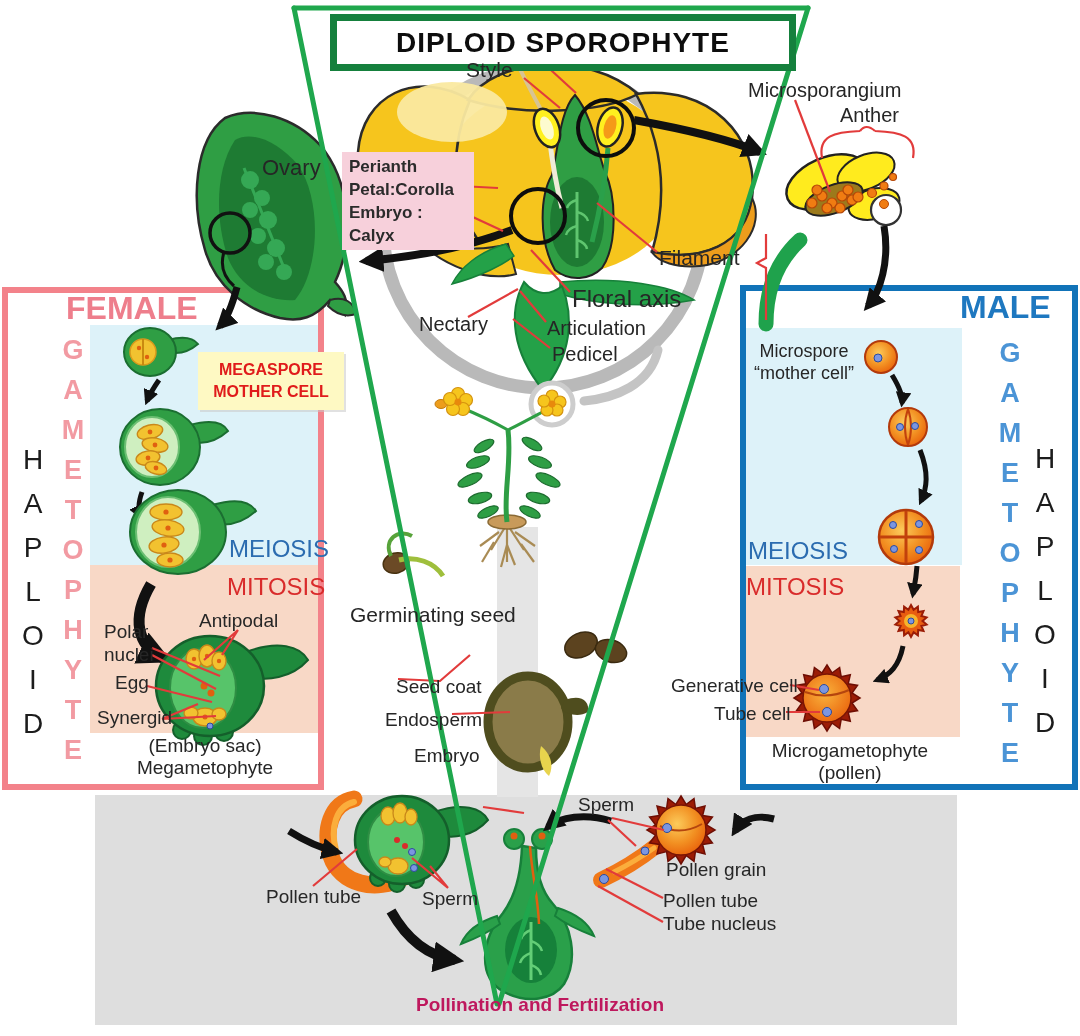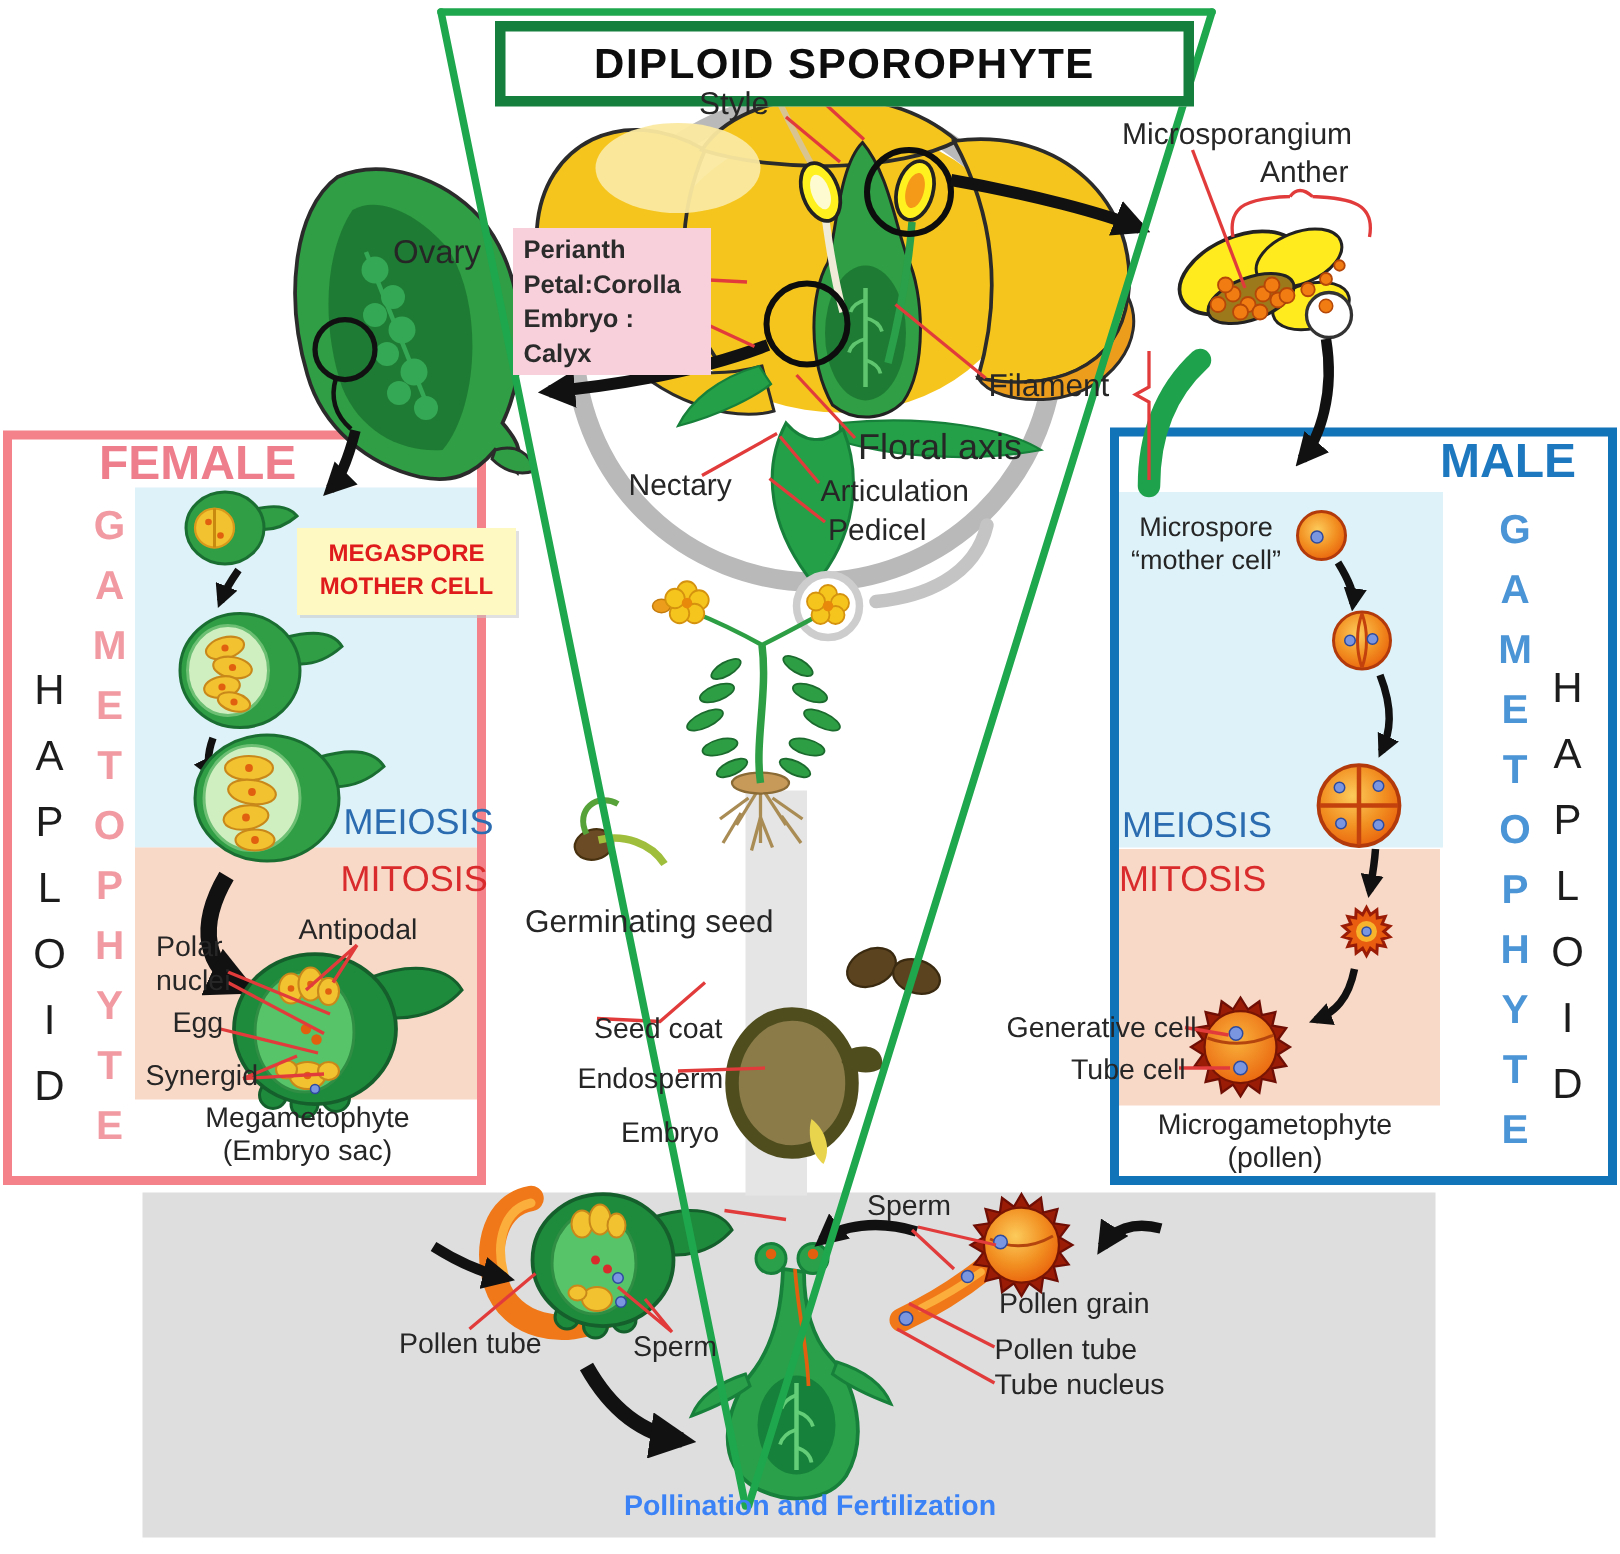--- a/index.html
+++ b/index.html
@@ -426,22 +426,22 @@
   <div class="lbl" style="left:229px;top:536px;font-size:24px;color:#2B6CB0;">MEIOSIS</div>
   <div class="lbl" style="left:227px;top:574px;font-size:24px;color:#D92B2B;">MITOSIS</div>
   <div class="lbl" style="left:199px;top:611px;">Antipodal</div>
   <div class="lbl" style="left:104px;top:620px;line-height:23px;">
     <div>Polar</div>
     <div>nuclei</div>
   </div>
   <div class="lbl" style="left:115px;top:673px;">Egg</div>
   <div class="lbl" style="left:97px;top:708px;">Synergid</div>
   <div class="lbl two-line" style="left:90px;top:735px;width:230px;line-height:22px;">
+    <div>(Embryo sac)</div>
     <div>Megametophyte</div>
-    <div>(Embryo sac)</div>
   </div>
 
   <div class="lbl" style="left:350px;top:603px;font-size:21px;">Germinating seed</div>
   <div class="lbl" style="left:396px;top:677px;">Seed coat</div>
   <div class="lbl" style="left:385px;top:710px;">Endosperm</div>
   <div class="lbl" style="left:414px;top:746px;">Embryo</div>
 
   <div class="lbl" style="left:960px;top:290px;font-size:32px;font-weight:600;color:#1E78C0;">MALE</div>
   <div class="vtext" style="left:993px;top:333px;font-size:27px;line-height:40px;color:#4B94D6;">G
 A
@@ -473,14 +473,14 @@
     <div>Microgametophyte</div>
     <div>(pollen)</div>
   </div>
 
   <div class="lbl" style="left:578px;top:795px;">Sperm</div>
   <div class="lbl" style="left:666px;top:860px;">Pollen grain</div>
   <div class="lbl" style="left:663px;top:891px;">Pollen tube</div>
   <div class="lbl" style="left:663px;top:914px;">Tube nucleus</div>
   <div class="lbl" style="left:266px;top:887px;">Pollen tube</div>
   <div class="lbl" style="left:422px;top:889px;">Sperm</div>
-  <div class="lbl" style="left:340px;top:995px;width:400px;text-align:center;font-weight:bold;color:#3b82f6;">Pollination and Fertilization</div>
+  <div class="lbl" style="left:340px;top:995px;width:400px;text-align:center;font-weight:bold;color:#be185d;">Pollination and Fertilization</div>
 </div>
 
 </body></html>

